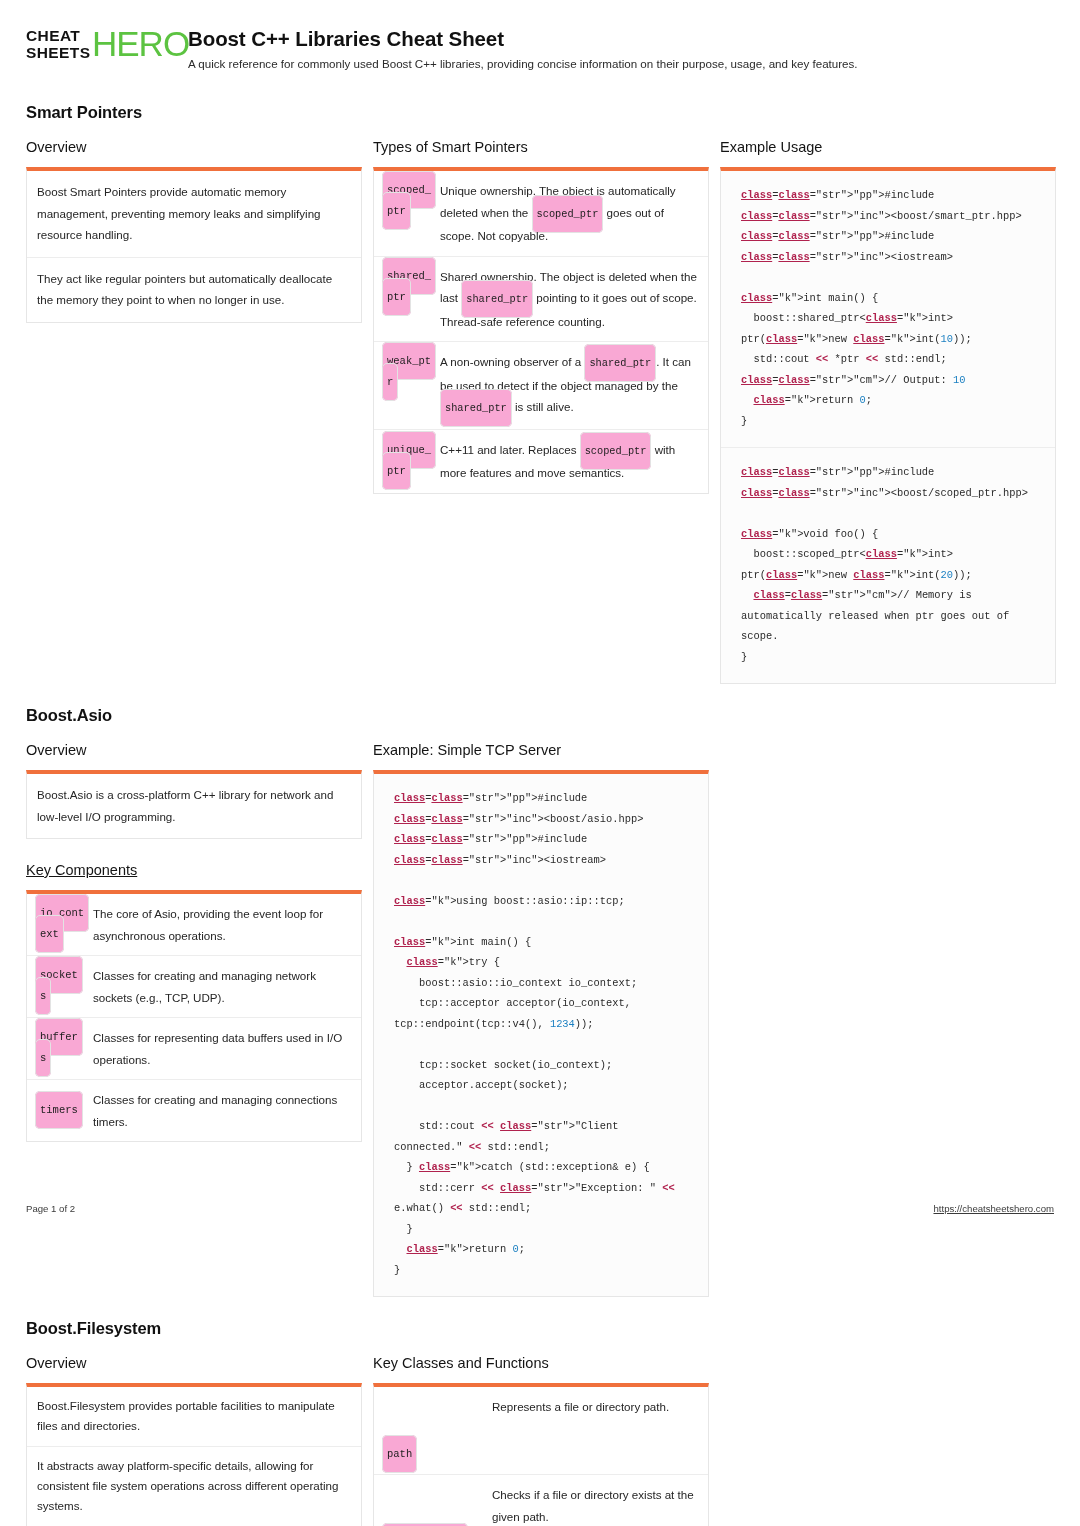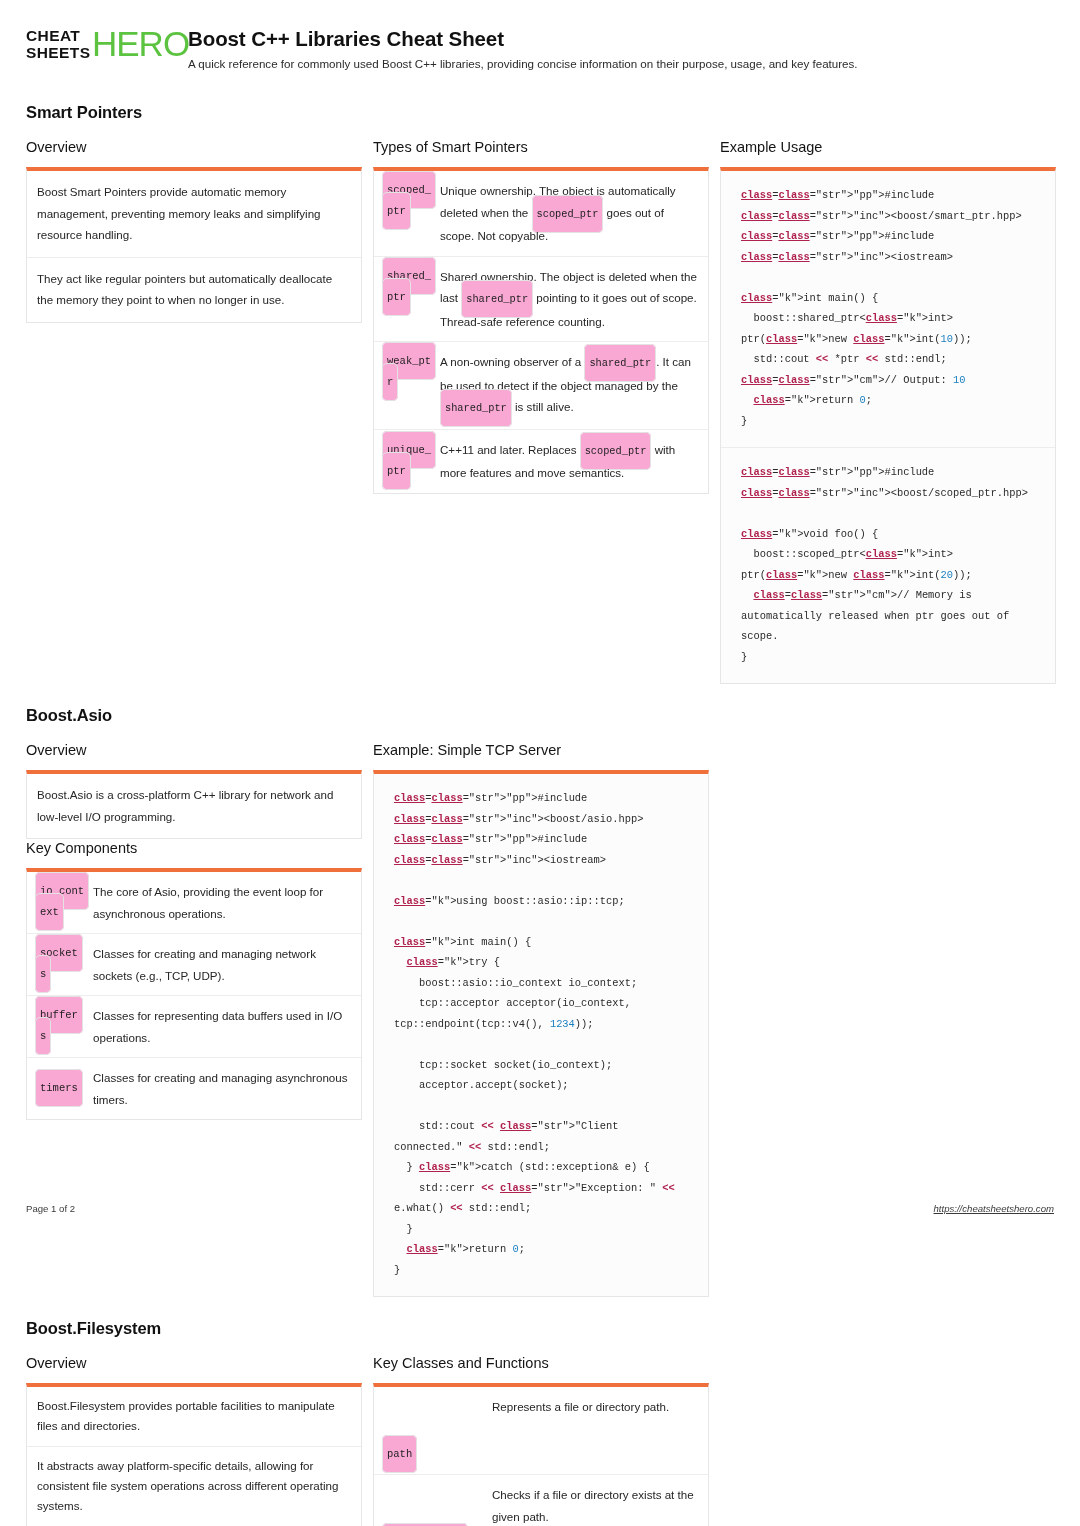--- a/index.html
+++ b/index.html
@@ -193,21 +193,20 @@
     display: flex;
     justify-content: space-between;
     align-items: center;
     font-size: 9.6px;
     color: #3a3a3a;
     margin-top: 24px;
   }
   .footer a, .footer .url {
     color: #3a3a3a;
     text-decoration: underline;
-    font-style: italic;
   }
 </style>
 </head>
 <body>
 
 <div class="page">
 
   <div class="header">
     <div class="logo">
       <div class="logo-words">
@@ -287,37 +286,37 @@
   <div class="section">
     <div class="section-title">Boost.Asio</div>
     <div class="cols">
 
       <div class="col">
         <div class="card-title">Overview</div>
         <div class="card">
           <div class="trow">Boost.Asio is a cross-platform C++ library for network and low-level I/O programming.</div>
         </div>
 
-        <div class="card-title" style="">Key Components</div>
+        <div class="card-title" style="margin-top:22px;text-decoration:underline;">Key Components</div>
         <div class="card">
           <div class="drow">
             <div class="dterm"><span class="chip">io_context</span></div>
             <div class="ddesc">The core of Asio, providing the event loop for asynchronous operations.</div>
           </div>
           <div class="drow">
             <div class="dterm"><span class="chip">sockets</span></div>
             <div class="ddesc">Classes for creating and managing network sockets (e.g., TCP, UDP).</div>
           </div>
           <div class="drow">
             <div class="dterm"><span class="chip">buffers</span></div>
             <div class="ddesc">Classes for representing data buffers used in I/O operations.</div>
           </div>
           <div class="drow">
             <div class="dterm"><span class="chip">timers</span></div>
-            <div class="ddesc">Classes for creating and managing asynchronous timers.</div>
+            <div class="ddesc">Classes for creating and managing connections timers.</div>
           </div>
         </div>
       </div>
 
       <div class="col">
         <div class="card-title">Example: Simple TCP Server</div>
         <div class="code-card">
           <div class="code-block"><span <span="" class="k">class</span>=<span <span="" class="k">class</span>="str"&gt;"pp"&gt;#include <span <span="" class="k">class</span>=<span <span="" class="k">class</span>="str"&gt;"inc"&gt;&lt;boost/asio.hpp&gt;
 <span <span="" class="k">class</span>=<span <span="" class="k">class</span>="str"&gt;"pp"&gt;#include <span <span="" class="k">class</span>=<span <span="" class="k">class</span>="str"&gt;"inc"&gt;&lt;iostream&gt;
 

